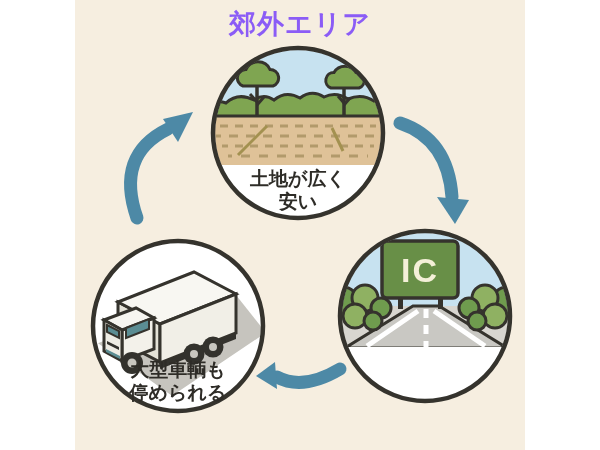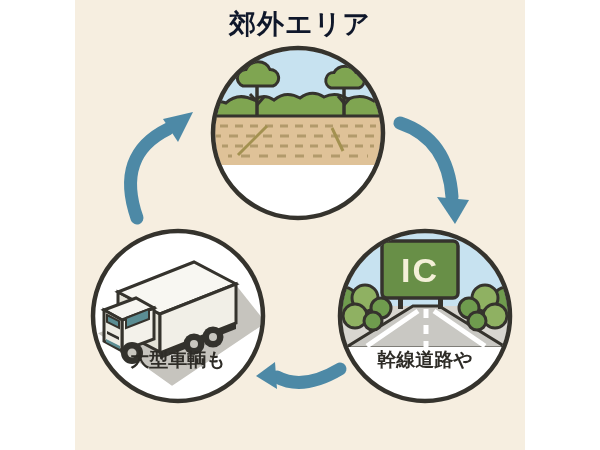--- a/index.html
+++ b/index.html
@@ -7,27 +7,27 @@
     width:600px;height:450px;position:relative;background:#ffffff;
     font-family:"Liberation Sans","DejaVu Sans",sans-serif;
     overflow:hidden;
   }
   .canvas{
     position:absolute;left:75px;top:0;width:450px;height:450px;
     background:#f6eee0;
   }
   .title{
     position:absolute;top:6px;left:0;width:100%;text-align:center;
-    font-size:27px;font-weight:800;color:#0f172a;letter-spacing:1px;
+    font-size:27px;font-weight:800;color:#8b5cf6;letter-spacing:1px;
   }
   .node{position:absolute;width:176px;height:176px;}
   .node svg{position:absolute;left:0;top:0;}
   .node-top{left:135px;top:45px;}
   .node-right{left:262px;top:228px;}
-  .node-left{left:15px;top:228px;}
+  .node-left{left:15px;top:238px;}
   .caption{
     position:absolute;left:0;width:100%;text-align:center;
     font-size:19px;line-height:23px;font-weight:800;color:#2e2c27;
   }
   .caption-top{top:122px;}
   .caption-bottom{top:120px;}
   .arrows{position:absolute;left:0;top:0;width:450px;height:450px;}
   .sign-text{
     font-family:"Liberation Sans","DejaVu Sans",sans-serif;
     font-weight:bold;letter-spacing:2px;
@@ -87,20 +87,24 @@
           <line x1="18" y1="111" x2="158" y2="111" stroke-dasharray="9 9" stroke-dashoffset="5"></line>
         </g>
         <g stroke="#a39150" stroke-width="3">
           <line x1="28" y1="110" x2="57" y2="81"></line>
           <line x1="122" y1="83" x2="133" y2="106"></line>
         </g>
         <rect x="0" y="120" width="176" height="56" fill="#ffffff"></rect>
       </g>
       <circle cx="88" cy="88" r="85" fill="none" stroke="#35332d" stroke-width="4.5"></circle>
     </svg>
+    <div class="caption caption-top">
+      <div>土地が広く</div>
+      <div>安い</div>
+    </div>
   </div>
 
   <div class="node node-right">
     <svg width="176" height="176" viewBox="0 0 176 176">
       <defs>
           <clipPath id="clipB">
             <circle cx="88" cy="88" r="83"></circle>
           </clipPath>
         </defs>
       <circle cx="88" cy="88" r="85" fill="#ffffff"></circle>
@@ -131,21 +135,20 @@
           <rect x="61" y="66" width="5" height="15" fill="#35332d"></rect>
           <rect x="101" y="66" width="5" height="15" fill="#35332d"></rect>
           <rect x="45" y="13" width="76" height="57" rx="5" fill="#688f47" stroke="#35332d" stroke-width="3.5"></rect>
           <text class="sign-text" x="83" y="54" text-anchor="middle" font-size="34" fill="#f4f0d8">IC</text>
         </g>
         <rect x="0" y="119" width="176" height="57" fill="#ffffff"></rect>
       </g>
       <circle cx="88" cy="88" r="85" fill="none" stroke="#35332d" stroke-width="4.5"></circle>
     </svg>
     <div class="caption caption-bottom">
-      <div>幹線道路や</div>
     </div>
   </div>
 
   <div class="node node-left">
     <svg width="176" height="176" viewBox="0 0 176 176">
       <defs>
           <clipPath id="clipC">
             <circle cx="88" cy="88" r="83"></circle>
           </clipPath>
         </defs>
@@ -174,16 +177,17 @@
           <polygon points="17,103 29,109 29,112 17,106" fill="#33322d"></polygon>
           <polygon points="16,111 30,118 30,121 16,114" fill="#5b8d93"></polygon>
           <circle cx="42" cy="125" r="11" fill="#33322d"></circle>
           <circle cx="42" cy="125" r="4.5" fill="#c8c6bf"></circle>
         </g>
       </g>
       <circle cx="88" cy="88" r="85" fill="none" stroke="#35332d" stroke-width="4.5"></circle>
     </svg>
     <div class="caption caption-bottom">
       <div>大型車輌も</div>
+      <div>停められる</div>
     </div>
   </div>
 
 </div>
 
 </body></html>

